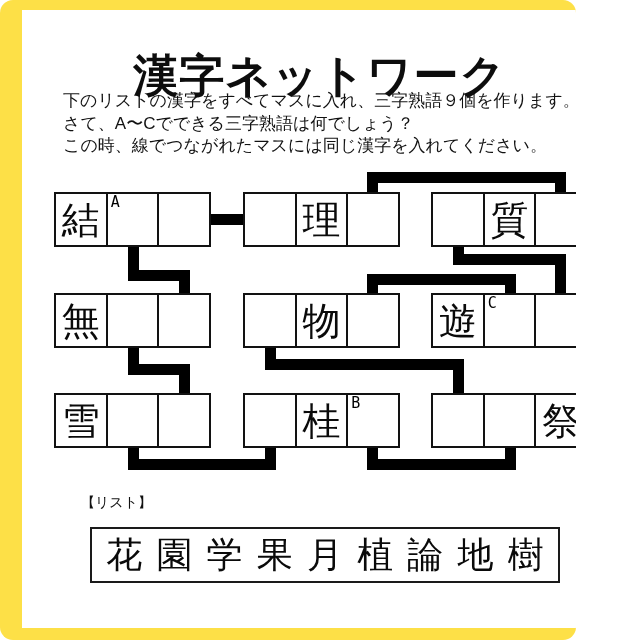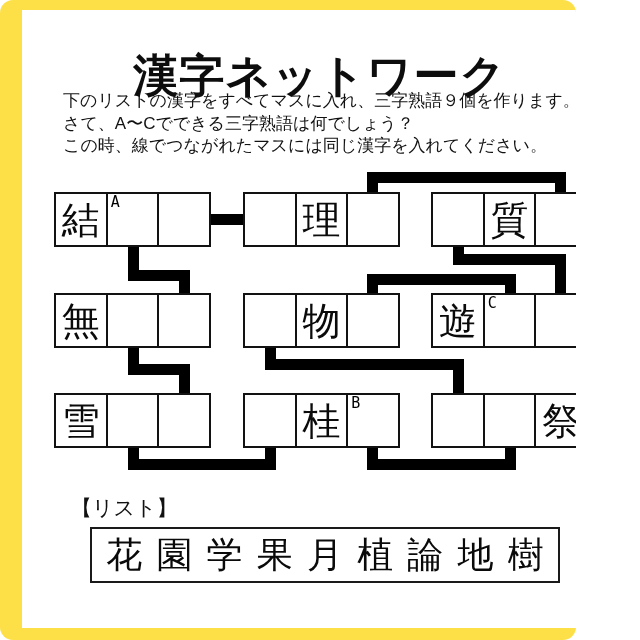--- a/index.html
+++ b/index.html
@@ -15,21 +15,21 @@
   .conn{position:absolute;background:#000;}
   .block{position:absolute;display:flex;height:55px;width:157px;
          box-sizing:border-box;border:2px solid #121212;background:#fff;}
   .cell{position:relative;flex:1 1 0;background:#fff;display:flex;
         align-items:center;justify-content:center;}
   .cell.bl{border-left:2px solid #121212;}
   .kanji{font-size:38px;color:#0a0a0a;line-height:1;}
   .cell-label{position:absolute;left:3px;top:1px;font-size:15px;line-height:15px;
         color:#000;font-family:"DejaVu Sans Mono","Liberation Mono",monospace;}
   
-  #list-label{position:absolute;left:71px;top:494px;font-size:21px;color:#111;}
+  #list-label{position:absolute;left:81px;top:494px;font-size:14px;color:#111;}
   #list-box{position:absolute;left:90px;top:527px;width:470px;height:56px;
         box-sizing:border-box;border:2px solid #1a1a1a;display:flex;
         align-items:center;justify-content:space-evenly;background:#fff;}
   .list-kanji{font-size:36px;color:#0a0a0a;line-height:1;}
 </style>
 </head>
 <body>
 
 <div id="canvas">
   <div id="paper"></div>

